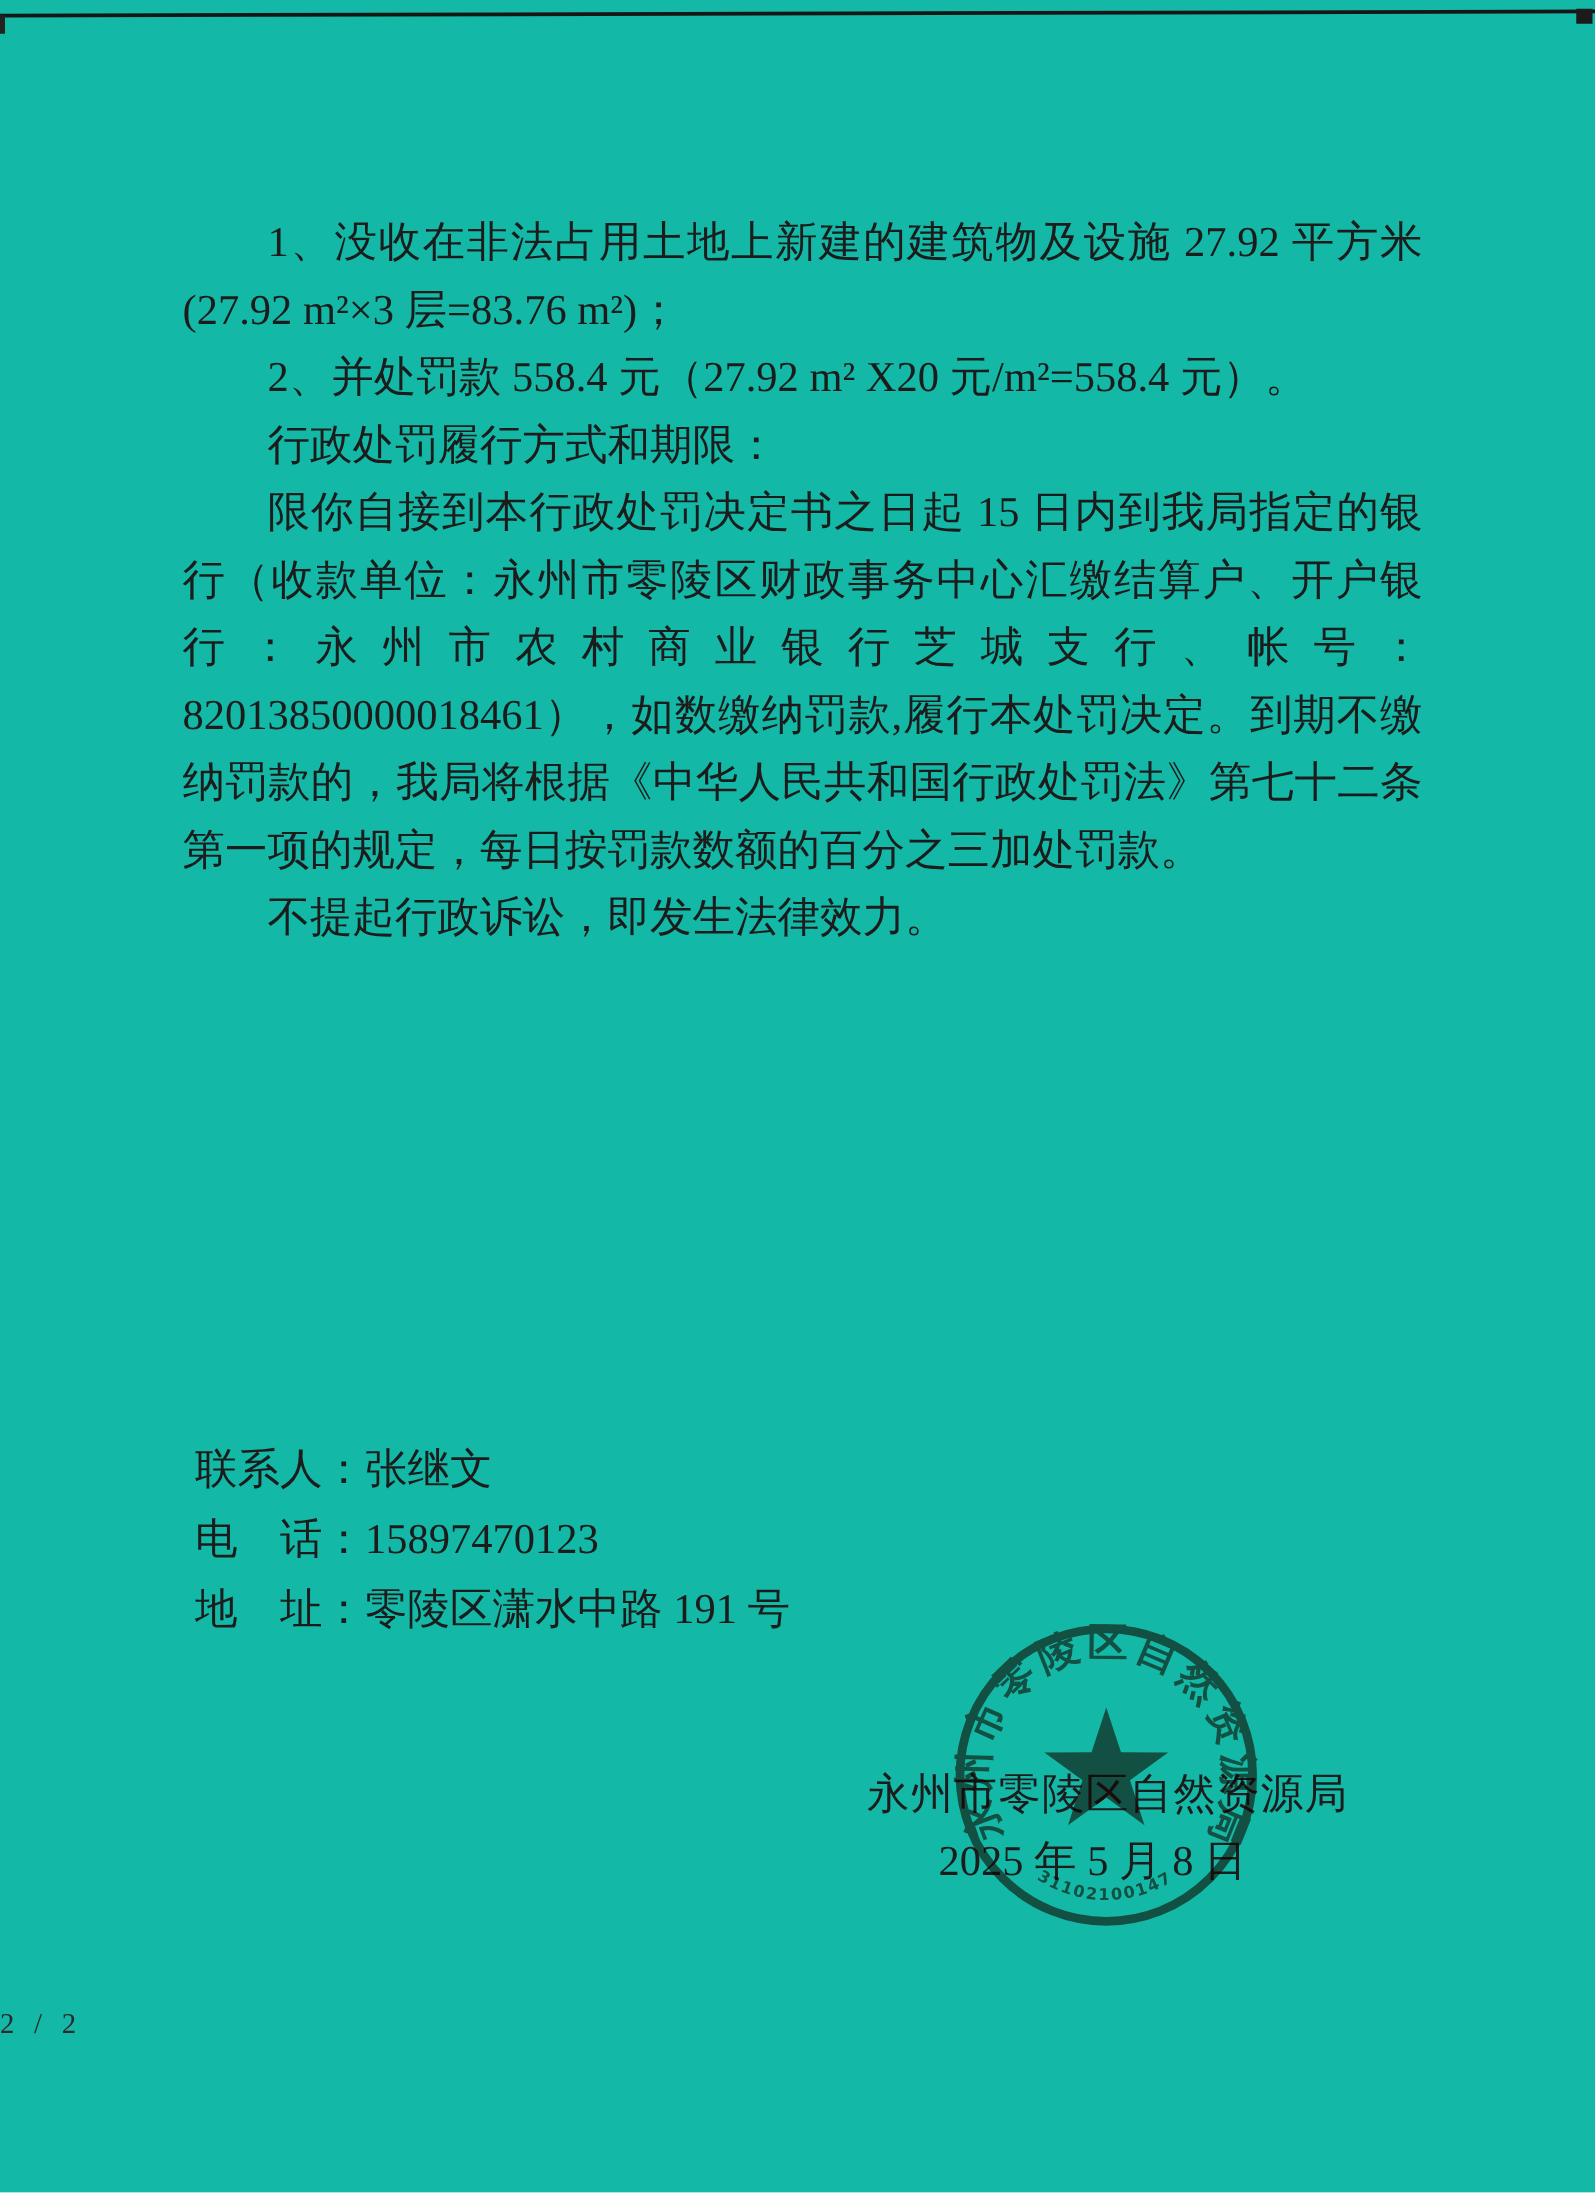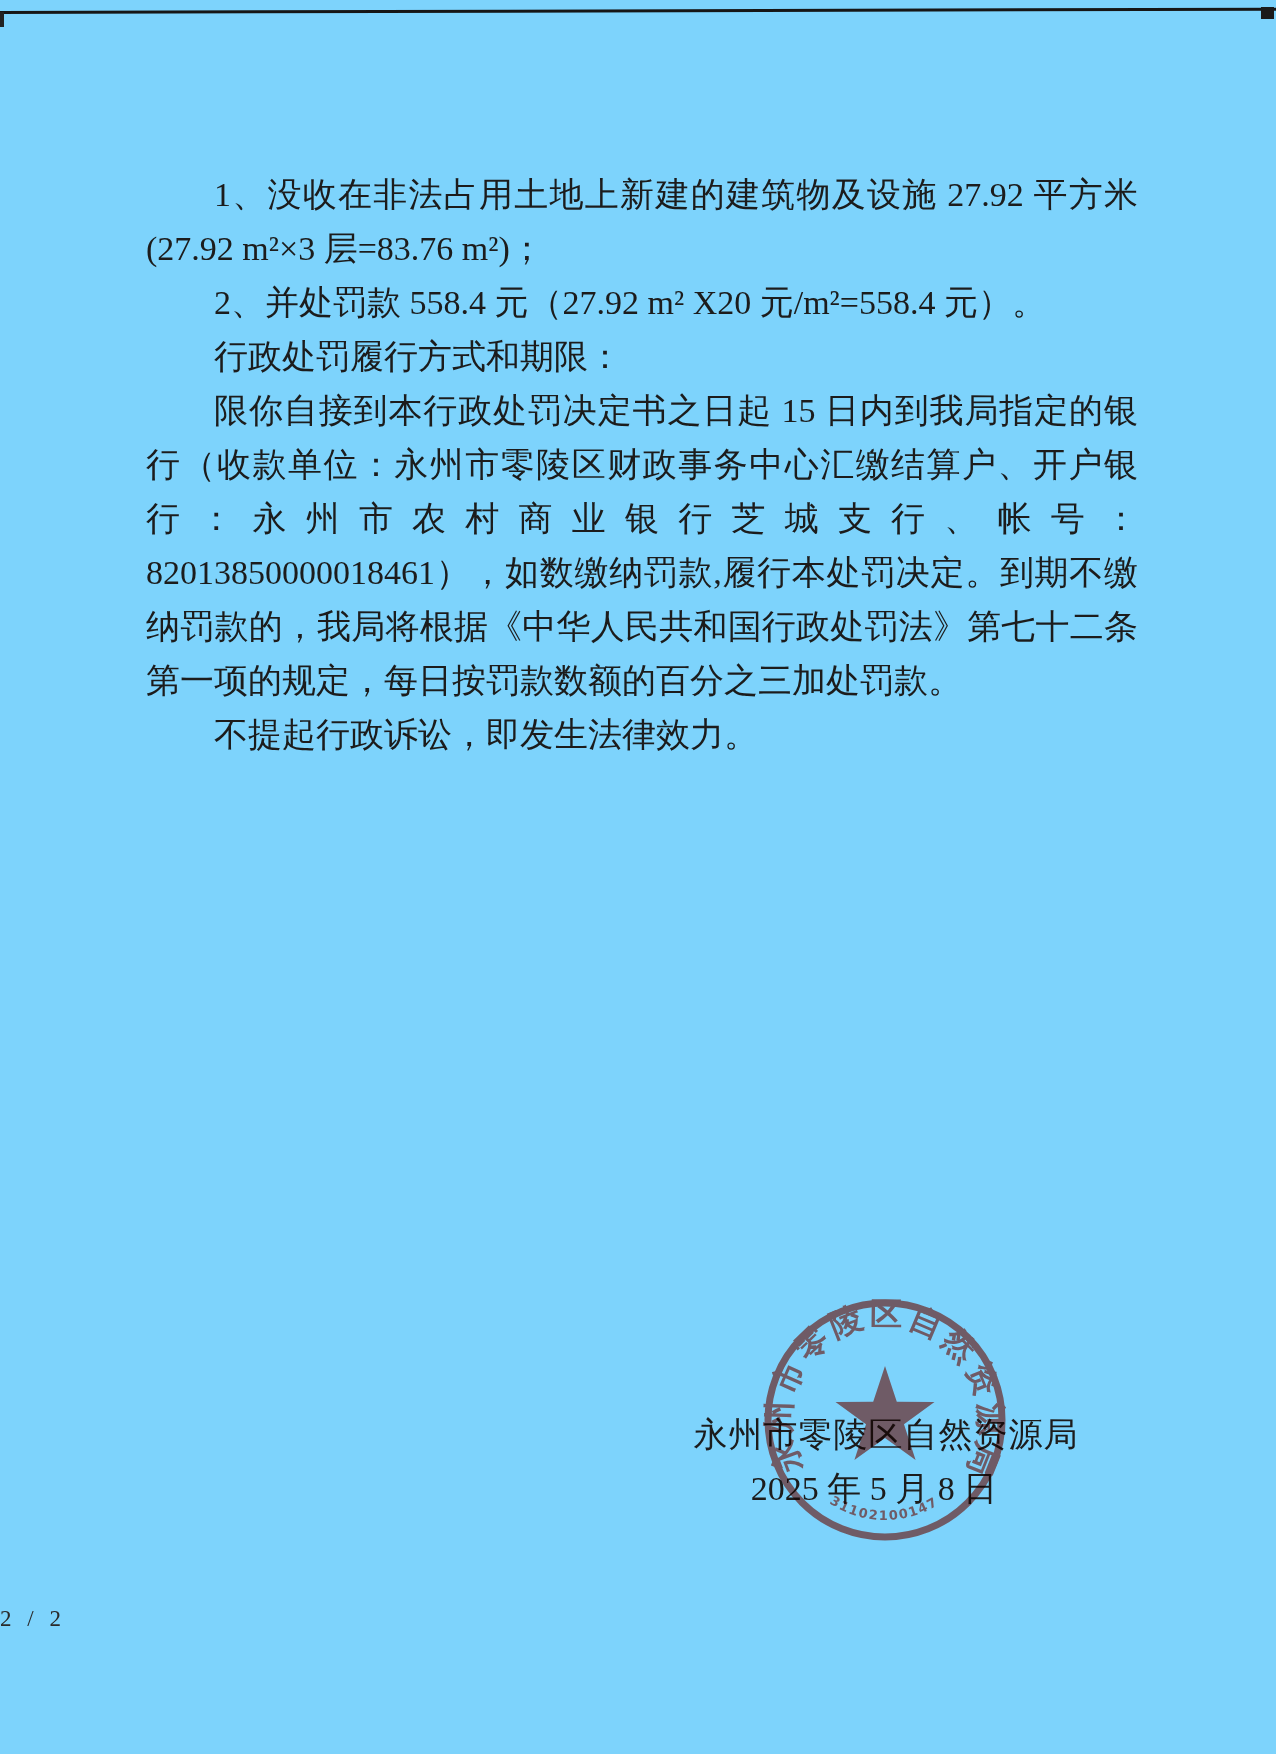--- a/index.html
+++ b/index.html
@@ -1,21 +1,21 @@
 <!DOCTYPE html>
 <html><head>
 <meta charset="utf-8">
 <style>
   * { box-sizing: border-box; }
   html, body { margin: 0; padding: 0; background: #ffffff; }
   .page {
     position: relative;
     width: 1276px;
     height: 1754px;
-    background: #7dd3fc;
+    background: #14b8a6;
     overflow: hidden;
     font-family: "Liberation Serif", "DejaVu Serif", serif;
     color: #1c1c1c;
   }
 
   
   .scan-line {
     position: absolute;
     left: 0; top: 11px;
     width: 1278px; height: 3px;
@@ -104,20 +104,25 @@
   <div class="scan-corner-left"></div>
 
   <div class="content">
     <p>1、没收在非法占用土地上新建的建筑物及设施 27.92 平方米(27.92 m²×3 层=83.76 m²)；</p>
     <p>2、并处罚款 558.4 元（27.92 m² X20 元/m²=558.4 元）。</p>
     <p class="bold">行政处罚履行方式和期限：</p>
     <p>限你自接到本行政处罚决定书之日起 15 日内到我局指定的银行（收款单位：永州市零陵区财政事务中心汇缴结算户、开户银行：永州市农村商业银行芝城支行、帐号：82013850000018461），如数缴纳罚款,履行本处罚决定。到期不缴纳罚款的，我局将根据《中华人民共和国行政处罚法》第七十二条第一项的规定，每日按罚款数额的百分之三加处罚款。</p>
     <p class="bold">不提起行政诉讼，即发生法律效力。</p>
   </div>
 
+  <div class="contact">
+    <div class="row"><span>联系人：</span><span>张继文</span></div>
+    <div class="row"><span>电　话：</span><span>15897470123</span></div>
+    <div class="row"><span>地　址：</span><span>零陵区潇水中路 191 号</span></div>
+  </div>
 
   <div class="signature-agency">永州市零陵区自然资源局</div>
   <div class="signature-date">2025 年 5 月 8 日</div>
 
   <svg class="stamp" viewBox="0 0 280 280">
     <circle cx="140" cy="140" r="117" fill="none" stroke="#e05a52" stroke-width="7"></circle>
     <defs>
       <path id="arcTop" d="M 62.2 194.5 A 95 95 0 1 1 217.8 194.5" fill="none"></path>
       <path id="arcBottom" d="M 82.6 221.9 A 100 100 0 0 0 197.4 221.9" fill="none"></path>
     </defs>

